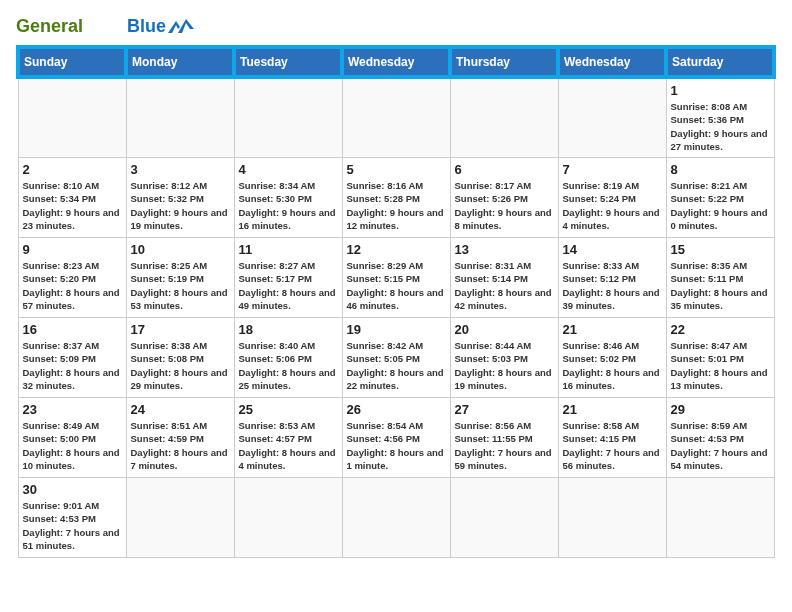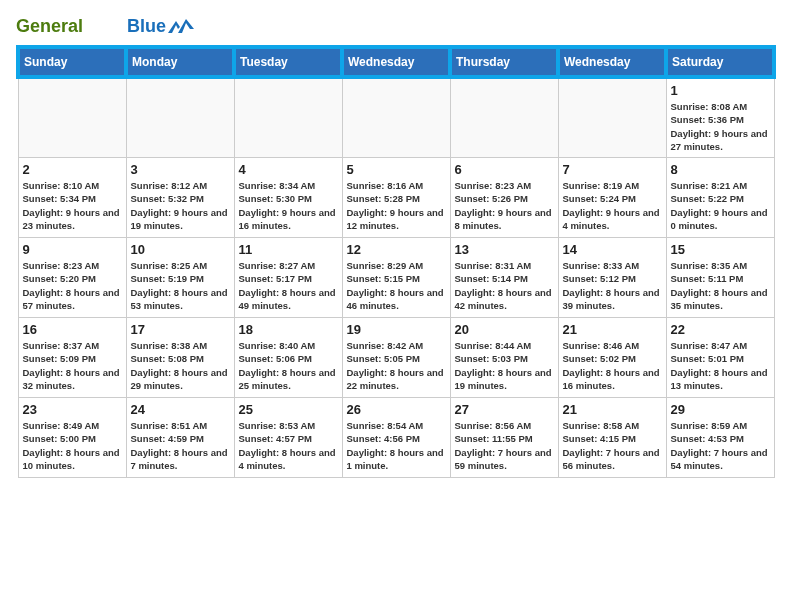--- a/index.html
+++ b/index.html
@@ -148,21 +148,21 @@
         </td>
         <td>
           <div class="day-num">5</div>
           <div class="day-info">Sunrise: 8:16 AM
 Sunset: 5:28 PM
 Daylight: 9 hours
 and 12 minutes.</div>
         </td>
         <td>
           <div class="day-num">6</div>
-          <div class="day-info">Sunrise: 8:23 AM
+          <div class="day-info">Sunrise: 8:17 AM
 Sunset: 5:26 PM
 Daylight: 9 hours
 and 8 minutes.</div>
         </td>
         <td>
           <div class="day-num">7</div>
           <div class="day-info">Sunrise: 8:19 AM
 Sunset: 5:24 PM
 Daylight: 9 hours
 and 4 minutes.</div>
@@ -321,14 +321,29 @@
 and 56 minutes.</div>
         </td>
         <td>
           <div class="day-num">29</div>
           <div class="day-info">Sunrise: 8:59 AM
 Sunset: 4:53 PM
 Daylight: 7 hours
 and 54 minutes.</div>
         </td>
       </tr>
+      <tr>
+        <td>
+          <div class="day-num">30</div>
+          <div class="day-info">Sunrise: 9:01 AM
+Sunset: 4:53 PM
+Daylight: 7 hours
+and 51 minutes.</div>
+        </td>
+        <td class="empty"></td>
+        <td class="empty"></td>
+        <td class="empty"></td>
+        <td class="empty"></td>
+        <td class="empty"></td>
+        <td class="empty"></td>
+      </tr>
     </tbody>
 </table>
 
 </body></html>

